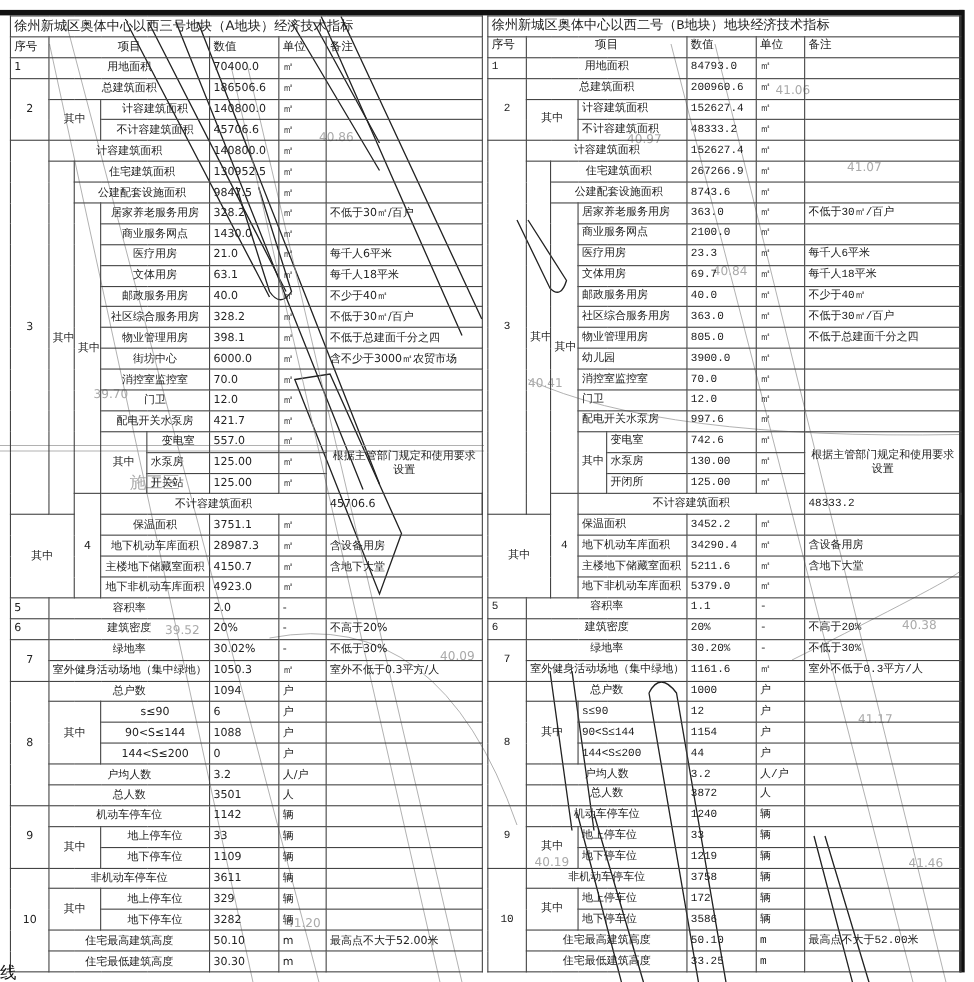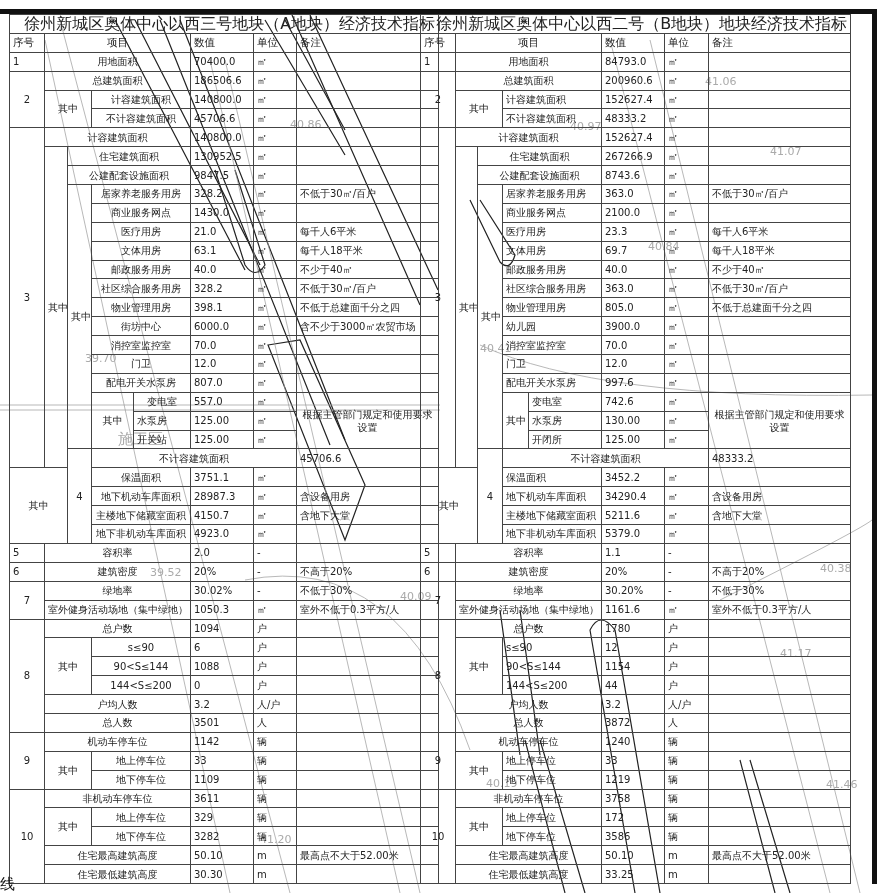--- a/index.html
+++ b/index.html
@@ -3,21 +3,21 @@
 <meta charset="utf-8">
 <style>
   html, body { margin:0; padding:0; }
   body { width:885px; height:893px; background:#ffffff; position:relative; overflow:hidden;
          font-family:"DejaVu Sans", sans-serif; color:#222; }
   .bg-lines { position:absolute; left:0; top:0; width:885px; height:893px; pointer-events:none; }
   .tbl { position:absolute; border-collapse:collapse; table-layout:fixed; background:transparent; }
   .tbl td { border:1px solid #444; padding:0 3px; font-size:10px; height:17.9px; line-height:17px;
             white-space:nowrap; overflow:hidden; }
   .tbl td.c { text-align:center; }
-  .tbl td.title { text-align:right; font-size:16px; }
+  .tbl td.title { text-align:left; font-size:12px; }
   .tbl td.hd { font-size:10.5px; }
   .topbar { position:absolute; left:0; top:9px; width:876px; height:5px; background:#111; }
   .rightbar { position:absolute; left:872px; top:9px; width:5px; height:875px; background:#111; }
   .stray { position:absolute; left:0; top:875px; font-size:15px; color:#111; }
 </style>
 </head>
 <body>
 
 <svg class="bg-lines" viewBox="0 0 885 893">
   <g stroke="#222" stroke-width="1.2" fill="none">
@@ -192,21 +192,21 @@
     <td></td>
   </tr>
   <tr>
     <td class="c" colspan="2">门卫</td>
     <td>12.0</td>
     <td>㎡</td>
     <td></td>
   </tr>
   <tr>
     <td class="c" colspan="2">配电开关水泵房</td>
-    <td>807.0</td>
+    <td>421.7</td>
     <td>㎡</td>
     <td></td>
   </tr>
   <tr>
     <td class="c" rowspan="3">其中</td>
     <td class="c">变电室</td>
     <td>557.0</td>
     <td>㎡</td>
     <td class="c" rowspan="3" style="white-space:normal;line-height:13px;">根据主管部门规定和使用要求设置</td>
   </tr>
@@ -372,21 +372,21 @@
   </tr>
   <tr>
     <td class="c" colspan="4">住宅最低建筑高度</td>
     <td>30.30</td>
     <td>m</td>
     <td></td>
   </tr>
 </tbody>
   </table>
 
-<table class="tbl" style="left:420px; top:14px; width:430px;">
+<table class="tbl" style="left:443px; top:14px; width:430px;font-family:Liberation Mono, monospace;">
   <colgroup>
     <col style="width:35px">
       <col style="width:22px">
       <col style="width:25px">
       <col style="width:26px">
       <col style="width:73px">
       <col style="width:63px">
       <col style="width:44px">
       <col style="width:142px">
   </colgroup>
@@ -587,21 +587,21 @@
   </tr>
   <tr>
     <td class="c" colspan="4">室外健身活动场地（集中绿地）</td>
     <td>1161.6</td>
     <td>㎡</td>
     <td>室外不低于0.3平方/人</td>
   </tr>
   <tr>
     <td class="c" rowspan="6">8</td>
     <td class="c" colspan="4">总户数</td>
-    <td>1780</td>
+    <td>1000</td>
     <td>户</td>
     <td></td>
   </tr>
   <tr>
     <td class="c" colspan="2" rowspan="3">其中</td>
     <td colspan="2">s≤90</td>
     <td>12</td>
     <td>户</td>
     <td></td>
   </tr>

